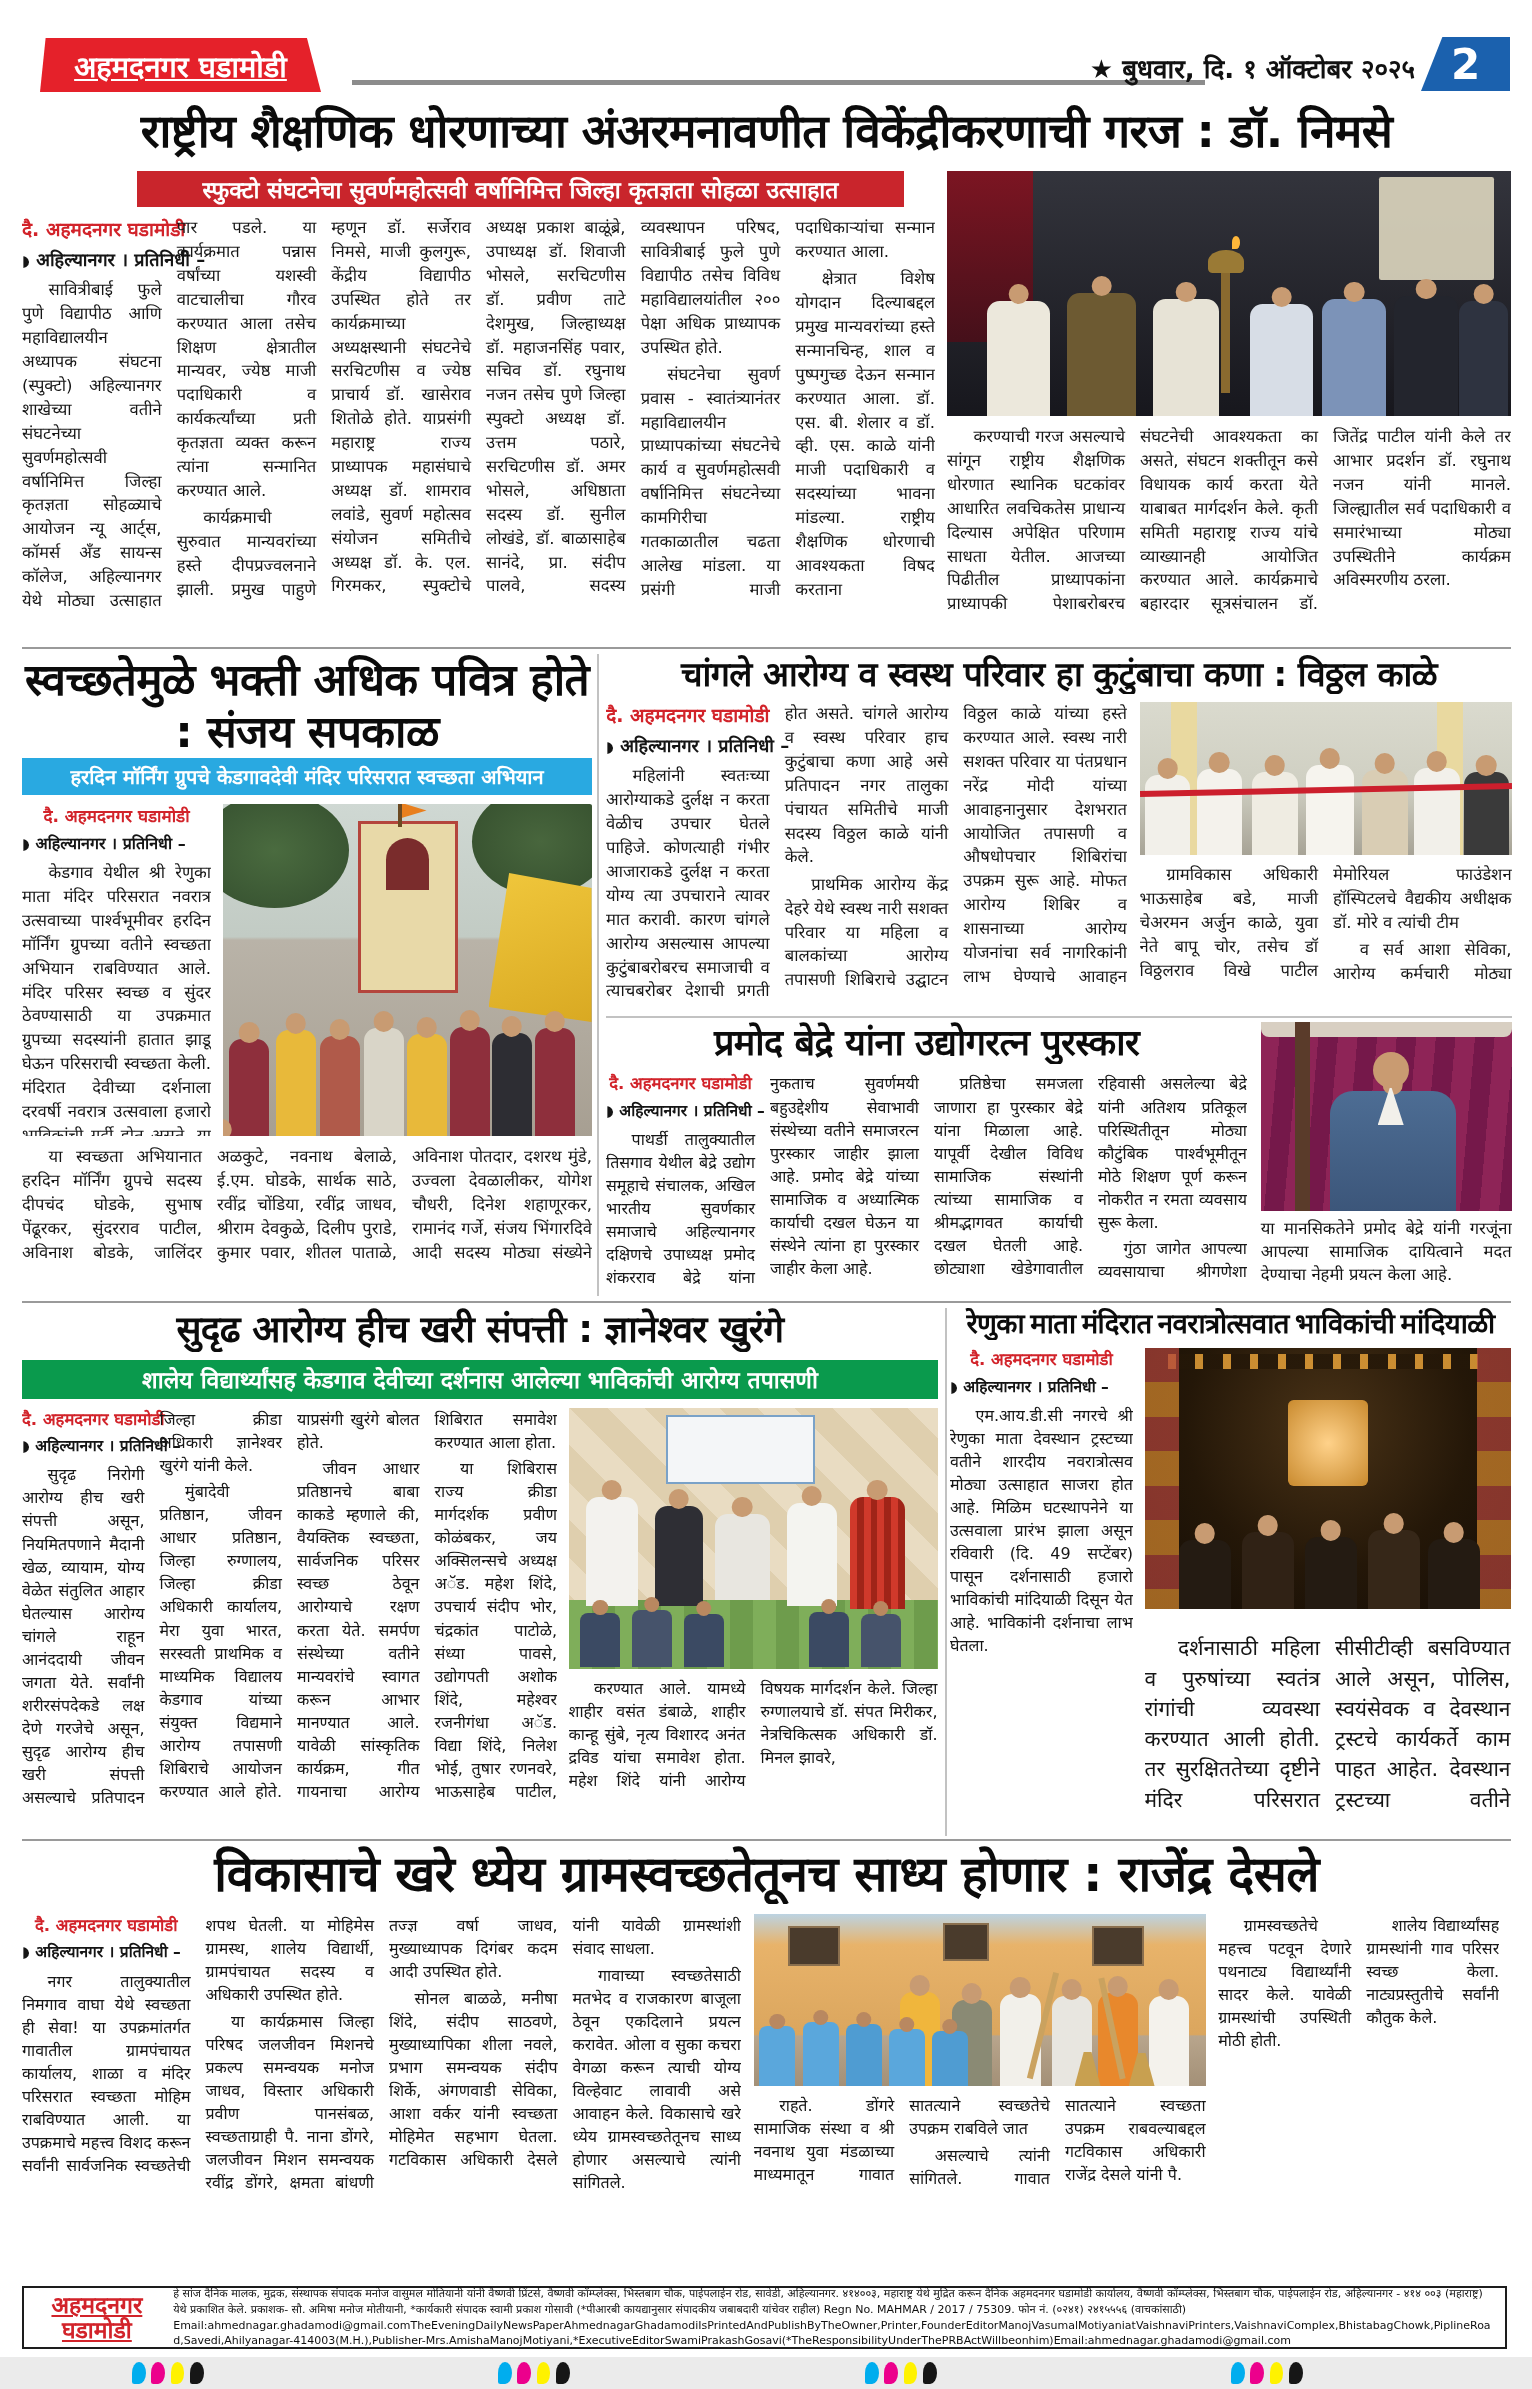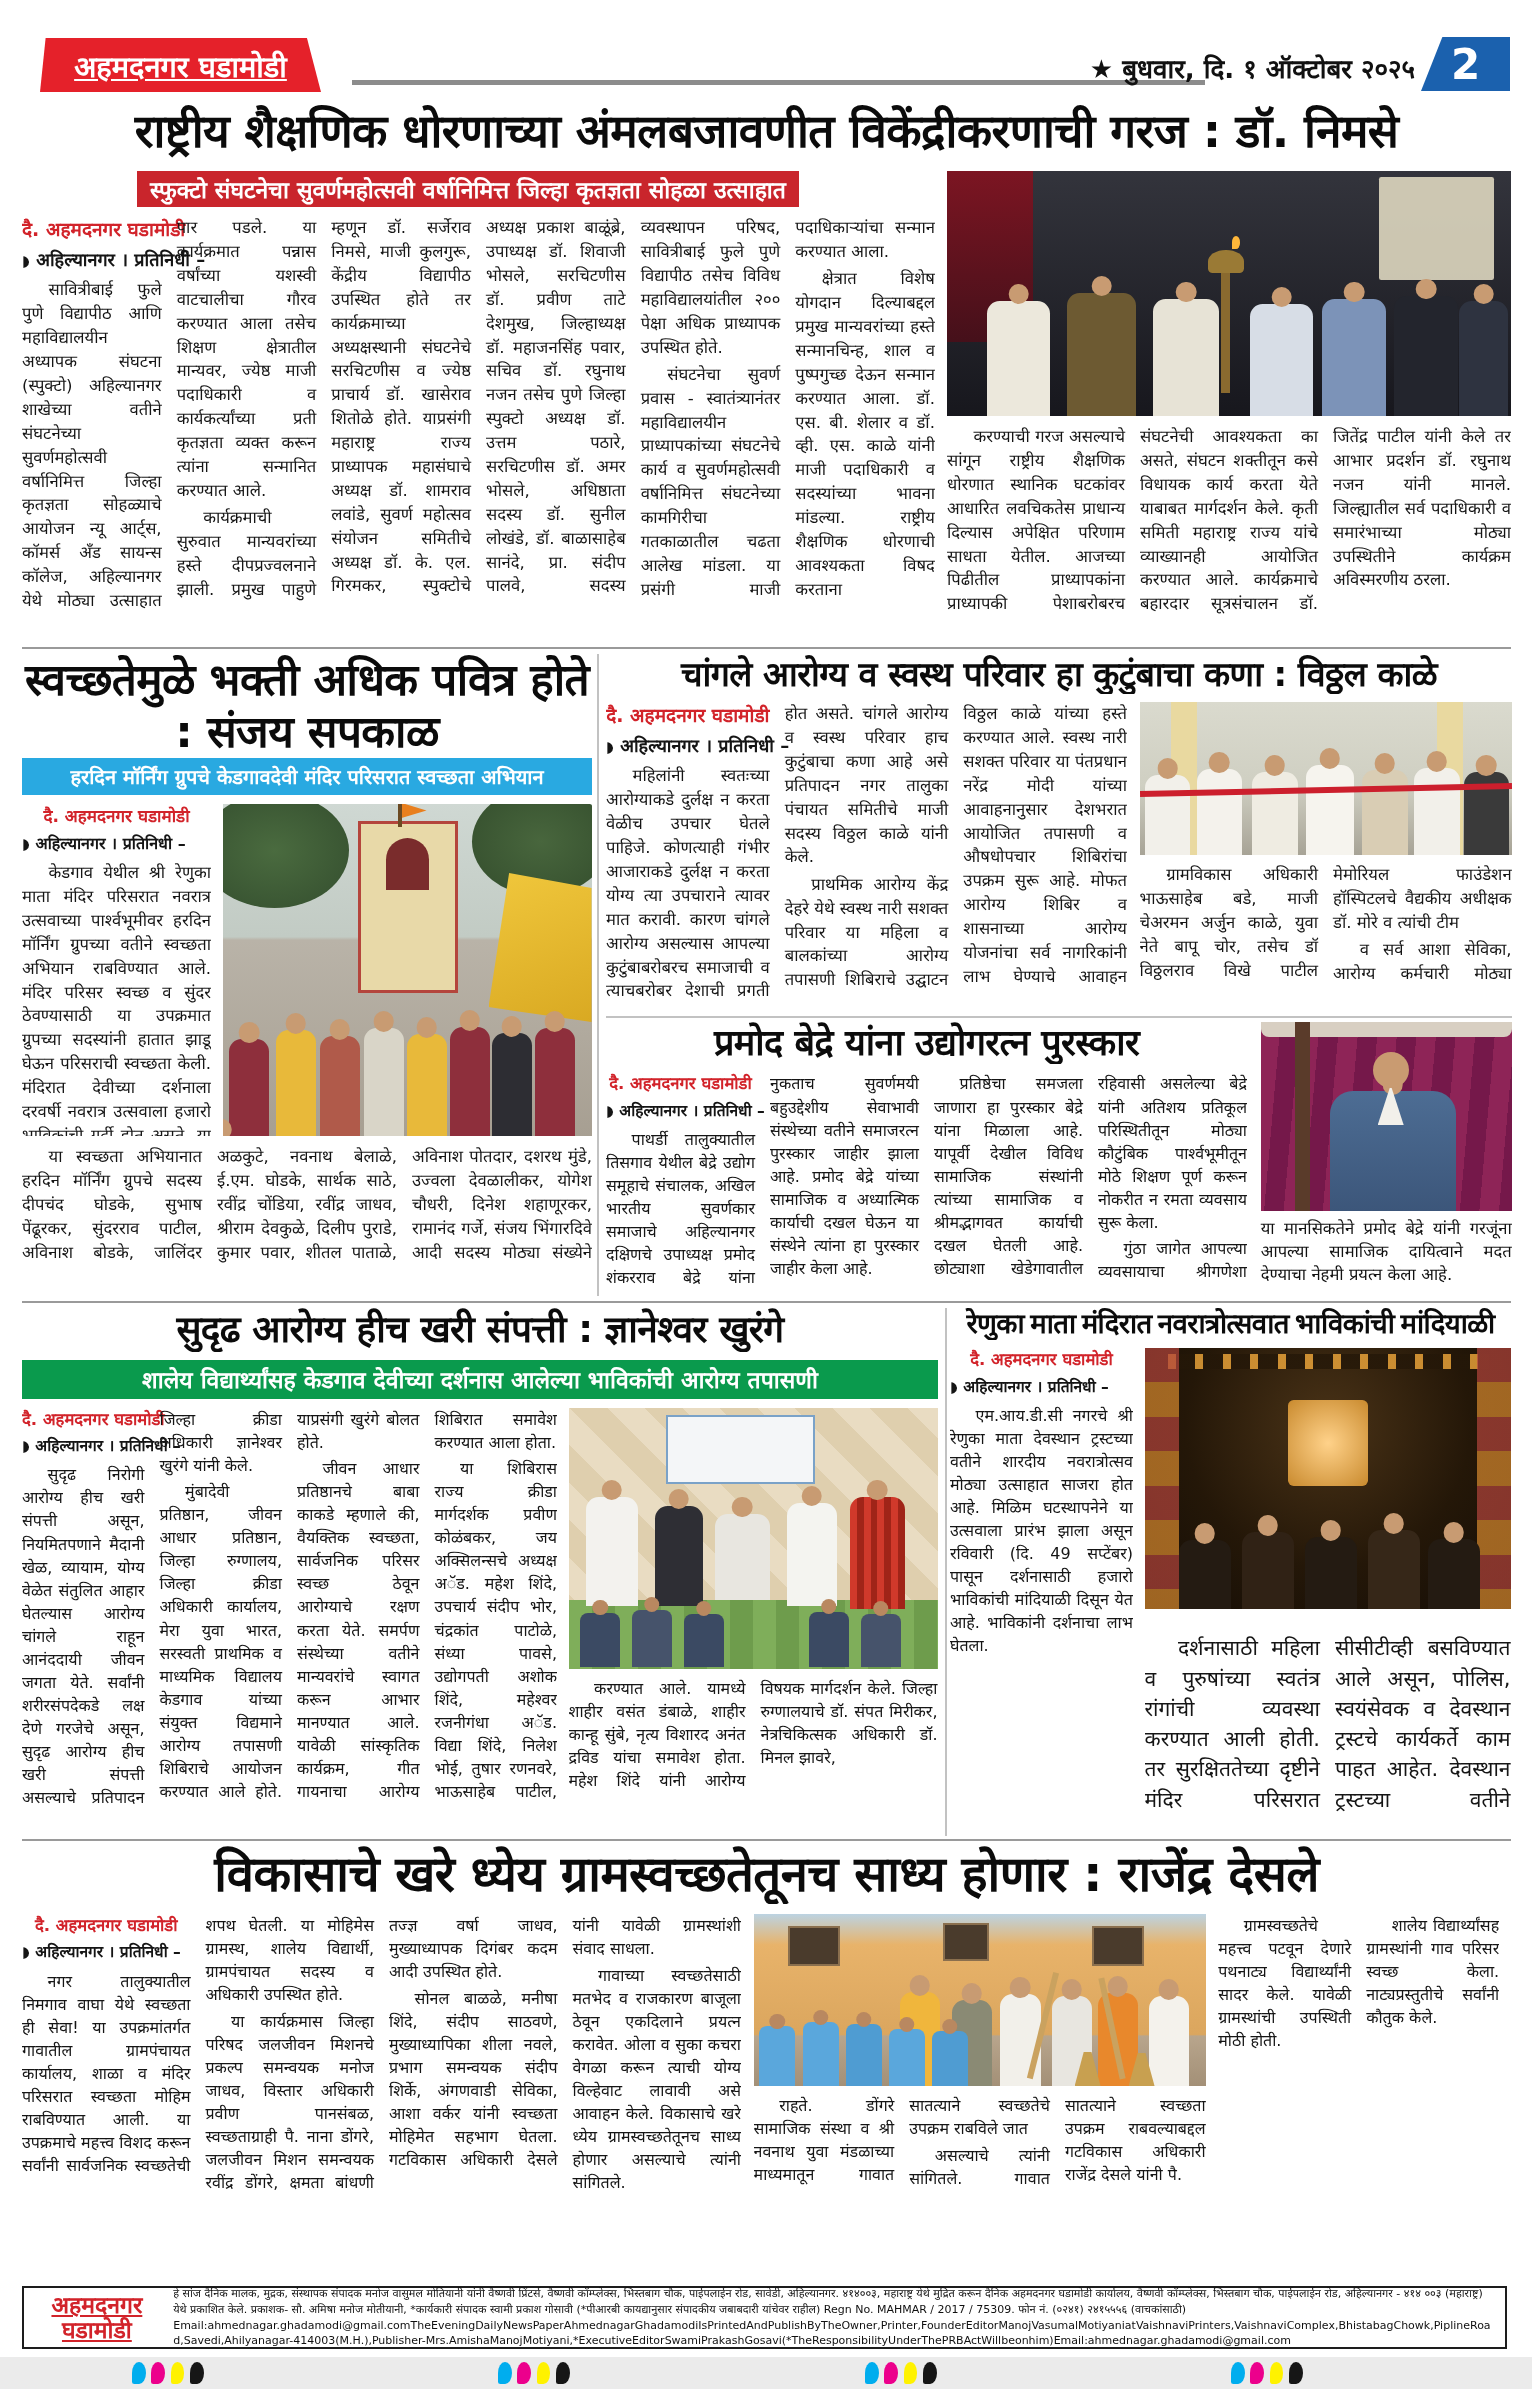--- a/index.html
+++ b/index.html
@@ -54,24 +54,24 @@
   <div class="masthead">
       <span>अहमदनगर घडामोडी</span>
     </div>
   <div class="headrule"></div>
   <div class="dateline">★ बुधवार, दि. १ ऑक्टोबर २०२५</div>
   <div class="pagebox">
       <span>2</span>
     </div>
 
   <div class="sec" style="left:22px;top:104px;width:1489px;height:541px;">
-    <div class="hl one" style="font-size:46px;">राष्ट्रीय शैक्षणिक धोरणाच्या अंमलबजावणीत विकेंद्रीकरणाची गरज : डॉ. निमसे</div>
+    <div class="hl one" style="font-size:46px;">राष्ट्रीय शैक्षणिक धोरणाच्या अंअरमनावणीत विकेंद्रीकरणाची गरज : डॉ. निमसे</div>
     <div style="position:relative;margin-top:12.6px;height:458px;">
       <div style="position:absolute;left:0;top:0;width:913px;height:458px;">
-        <div class="bar red" style="width:662px;height:36px;margin-left:115px;font-size:23px;">स्फुक्टो संघटनेचा सुवर्णमहोत्सवी वर्षानिमित्त जिल्हा कृतज्ञता सोहळा उत्साहात</div>
+        <div class="bar red" style="width:767px;height:36px;margin-left:115px;font-size:23px;">स्फुक्टो संघटनेचा सुवर्णमहोत्सवी वर्षानिमित्त जिल्हा कृतज्ञता सोहळा उत्साहात</div>
         <div class="cols" style="column-count:6;height:404px;margin-top:9.2px;">
           <div class="byline">
             <div class="src">दै. अहमदनगर घडामोडी</div>
             <div class="loc"><span class="bullet">◗</span> <span>अहिल्यानगर । प्रतिनिधी –</span></div>
           </div>
           <p>सावित्रीबाई फुले पुणे विद्यापीठ आणि महाविद्यालयीन अध्यापक संघटना (स्पुक्टो) अहिल्यानगर शाखेच्या वतीने संघटनेच्या सुवर्णमहोत्सवी वर्षानिमित्त जिल्हा कृतज्ञता सोहळ्याचे आयोजन न्यू आर्ट्स, कॉमर्स अँड सायन्स कॉलेज, अहिल्यानगर येथे मोठ्या उत्साहात पार पडले. या कार्यक्रमात पन्नास वर्षांच्या यशस्वी वाटचालीचा गौरव करण्यात आला तसेच शिक्षण क्षेत्रातील मान्यवर, ज्येष्ठ माजी पदाधिकारी व कार्यकर्त्यांच्या प्रती कृतज्ञता व्यक्त करून त्यांना सन्मानित करण्यात आले.</p>
           <p>कार्यक्रमाची सुरुवात मान्यवरांच्या हस्ते दीपप्रज्वलनाने झाली. प्रमुख पाहुणे म्हणून डॉ. सर्जेराव निमसे, माजी कुलगुरू, केंद्रीय विद्यापीठ उपस्थित होते तर कार्यक्रमाच्या अध्यक्षस्थानी संघटनेचे सरचिटणीस व ज्येष्ठ प्राचार्य डॉ. खासेराव शितोळे होते. याप्रसंगी महाराष्ट्र राज्य प्राध्यापक महासंघाचे अध्यक्ष डॉ. शामराव लवांडे, सुवर्ण महोत्सव संयोजन समितीचे अध्यक्ष डॉ. के. एल. गिरमकर, स्पुक्टोचे अध्यक्ष प्रकाश बाळूंब्रे, उपाध्यक्ष डॉ. शिवाजी भोसले, सरचिटणीस डॉ. प्रवीण ताटे देशमुख, जिल्हाध्यक्ष डॉ. महाजनसिंह पवार, सचिव डॉ. रघुनाथ नजन तसेच पुणे जिल्हा स्पुक्टो अध्यक्ष डॉ. उत्तम पठारे, सरचिटणीस डॉ. अमर भोसले, अधिष्ठाता सदस्य डॉ. सुनील लोखंडे, डॉ. बाळासाहेब सानंदे, प्रा. संदीप पालवे, सदस्य व्यवस्थापन परिषद, सावित्रीबाई फुले पुणे विद्यापीठ तसेच विविध महाविद्यालयांतील २०० पेक्षा अधिक प्राध्यापक उपस्थित होते.</p>
           <p>संघटनेचा सुवर्ण प्रवास - स्वातंत्र्यानंतर महाविद्यालयीन प्राध्यापकांच्या संघटनेचे कार्य व सुवर्णमहोत्सवी वर्षानिमित्त संघटनेच्या कामगिरीचा गतकाळातील चढता आलेख मांडला. या प्रसंगी माजी पदाधिकाऱ्यांचा सन्मान करण्यात आला.</p>
           <p>क्षेत्रात विशेष योगदान दिल्याबद्दल प्रमुख मान्यवरांच्या हस्ते सन्मानचिन्ह, शाल व पुष्पगुच्छ देऊन सन्मान करण्यात आला. डॉ. एस. बी. शेलार व डॉ. व्ही. एस. काळे यांनी माजी पदाधिकारी व सदस्यांच्या भावना मांडल्या. राष्ट्रीय शैक्षणिक धोरणाची आवश्यकता विषद करताना महाविद्यालयांतील आजची शैक्षणिक धोरणे आणि त्यांची फलनिष्पत्ती यावर भाष्य केले.</p>
 

